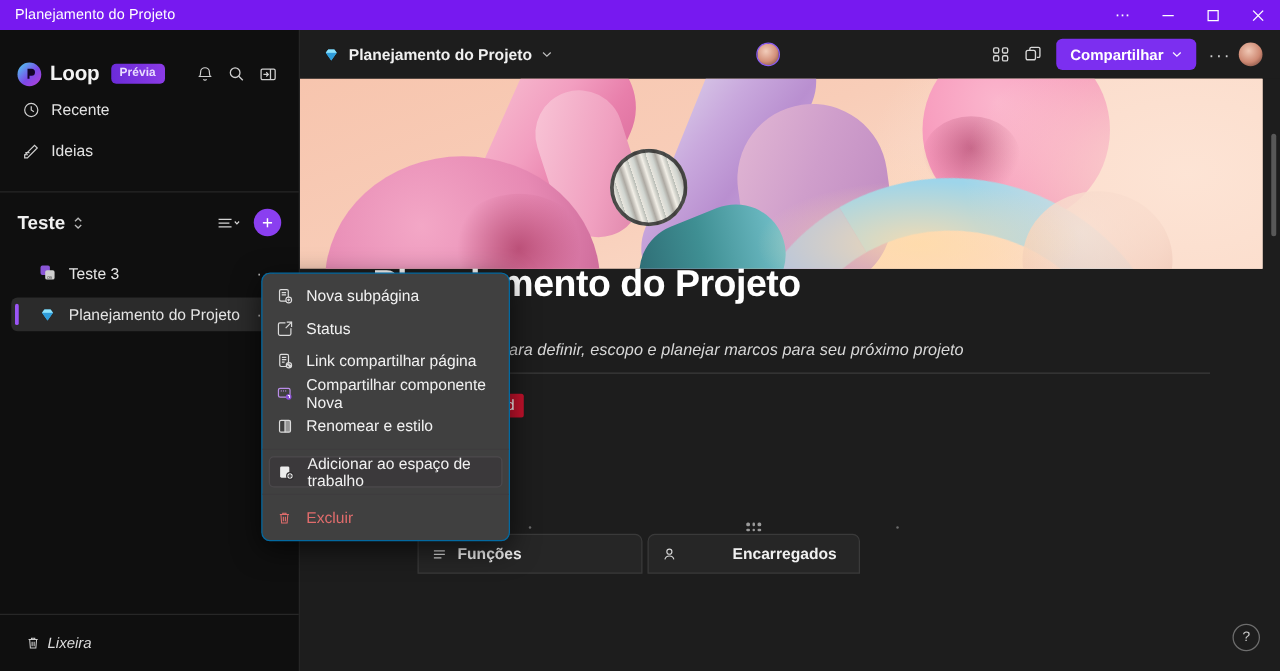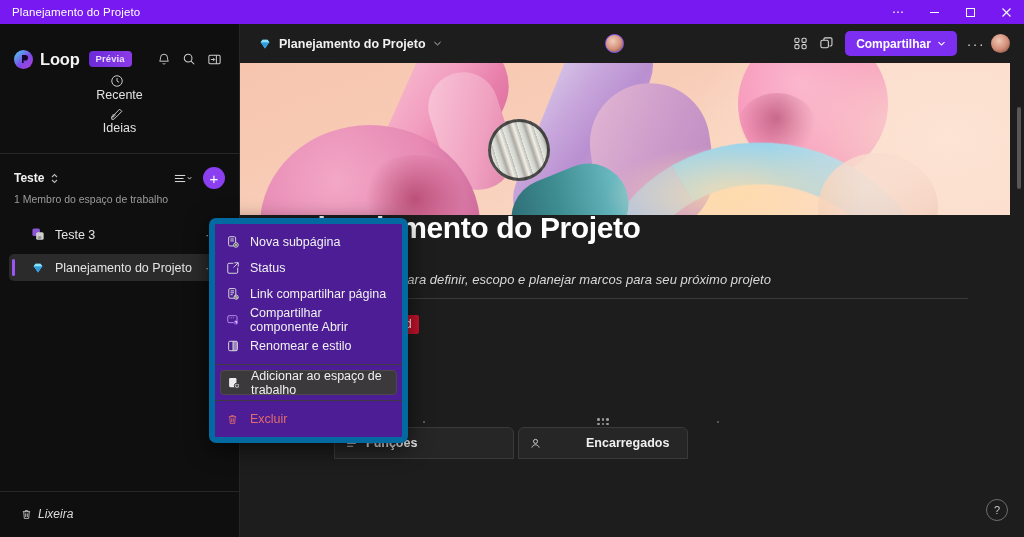--- a/index.html
+++ b/index.html
@@ -52,35 +52,35 @@
     color: #e9ddff; font-weight: 600; letter-spacing: .1px;
   }
   .brand-spacer { flex: 1; }
   .hdr-ico {
     width: 22px; height: 22px; display: flex; align-items: center;
     justify-content: center; color: #cfcfcf; margin-left: 3px;
   }
 
   .nav-item {
     display: flex; align-items: center; height: 28px; margin: 0 8px;
-    padding: 0 6px; border-radius: 5px; color: #e2e2e2; font-size: 12.5px; flex-direction: column;
+    padding: 0 6px; border-radius: 5px; color: #e2e2e2; font-size: 12.5px;
   }
   .nav-item:first-of-type { margin-top: 9px; }
   .nav-item + .nav-item { margin-top: 5px; }
   .nav-ico {
     width: 22px; display: flex; align-items: center; justify-content: center;
     color: #d0d0d0; margin-right: 5px;
   }
 
   .sb-divider { height: 1px; background: #272727; margin: 18px 0 0 0; }
 
   
   .ws-head { padding: 13px 14px 0 14px; }
   .ws-title-row { display: flex; align-items: center; }
-  .ws-name { font-size: 12px; font-weight: 700; color: #f0f0f0; }
+  .ws-name { font-size: 15px; font-weight: 700; color: #f0f0f0; }
   .ws-chev { margin-left: 6px; color: #b8b8b8; display:flex; align-items:center;}
   .ws-head-spacer { flex: 1; }
   .ws-list-ico { display: flex; align-items: center; color: #d4d4d4; margin-right: 10px; }
   .ws-add {
     width: 22px; height: 22px; border-radius: 50%; background: #8a3ff0;
     display: flex; align-items: center; justify-content: center; color: #fff;
     font-size: 15px; line-height: 1; font-weight: 300;
   }
   .ws-sub { font-size: 10.5px; color: #9b9b9b; margin-top: 4px; }
 
@@ -291,22 +291,22 @@
     background: transparent;
   }
   .scroll-thumb {
     position: absolute; right: 0; top: 0; width: 4px; height: 82px;
     border-radius: 3px; background: #585858;
   }
 
   
   .ctx {
     position: absolute; left: 209px; top: 218px; width: 199px;
-    background: #4c1d95; border-radius: 7px; padding: 5px 0 5px 0;
-    box-shadow: 0 6px 22px rgba(0,0,0,.62); border: 6px solid #0369a1;
+    background: #404040; border-radius: 7px; padding: 5px 0 5px 0;
+    box-shadow: 0 6px 22px rgba(0,0,0,.62); border: 1px solid #0369a1;
     z-index: 50;
   }
   .ctx-item {
     display: flex; align-items: center; height: 26px; margin: 0 5px;
     padding: 0 6px; border-radius: 4px; color: #f1f1f1; font-size: 12.5px;
   }
   .ctx-item.hl { background: #3b393b; border: 1px solid #4c494c; height: 25px; }
   .ctx-item.danger { color: #e06c6c; }
   .ctx-ico {
     width: 24px; display: flex; align-items: center; color: #dcdcdc; flex: none;
@@ -409,21 +409,20 @@
         <div class="ws-list-ico">
           <svg width="19" height="13" viewBox="0 0 22 13" fill="none" stroke="currentColor" stroke-width="1.2">
             <line x1="1" y1="3" x2="13" y2="3"></line>
               <line x1="1" y1="6.5" x2="11" y2="6.5"></line>
               <line x1="1" y1="10" x2="13" y2="10"></line>
             <path d="M16 5l2 2.2L20 5" stroke-width="1.1"></path>
           </svg>
         </div>
         <div class="ws-add">+</div>
       </div>
-      <div class="ws-sub">1 Membro do espaço de trabalho</div>
     </div>
 
     <div class="page-list">
       <div class="page-item">
         <div class="page-ico">
           <svg width="15" height="15" viewBox="0 0 16 16">
             <rect x="1.5" y="1.5" width="8" height="8" rx="1.6" fill="#8a56d6"></rect>
             <rect x="5.5" y="5.5" width="8" height="8" rx="1.6" fill="#cfcfcf"></rect>
             <text x="7.2" y="12.6" font-size="3.6" fill="#3a3a3a" font-family="Liberation Sans">09</text>
           </svg>
@@ -657,21 +656,21 @@
       <span class="ctx-ico">
         <svg width="14" height="14" viewBox="0 0 16 16" fill="none" stroke="#b98ce8" stroke-width="1.1">
           <rect x="2" y="3" width="10.6" height="8" rx="1.5"></rect>
           <circle cx="4.6" cy="5.4" r=".6" fill="#b98ce8" stroke="none"></circle>
             <circle cx="6.6" cy="5.4" r=".6" fill="#b98ce8" stroke="none"></circle>
             <circle cx="8.6" cy="5.4" r=".6" fill="#b98ce8" stroke="none"></circle>
           <circle cx="11.4" cy="10.8" r="2.6" fill="#8a4fd6" stroke="none"></circle>
           <path d="M10.6 9.6h1.6v2.3" stroke="#fff" stroke-width=".9"></path>
         </svg>
       </span>
-      <span>Compartilhar componente Abrir</span>
+      <span>Compartilhar componente Nova</span>
     </div>
     <div class="ctx-item">
       <span class="ctx-ico">
         <svg width="14" height="14" viewBox="0 0 16 16" fill="none" stroke="currentColor" stroke-width="1.1">
           <rect x="3" y="2.6" width="10" height="10.8" rx="1.4"></rect>
             <line x1="8" y1="2.6" x2="8" y2="13.4"></line>
           <path d="M8 2.6h3.6A1.4 1.4 0 0113 4v8a1.4 1.4 0 01-1.4 1.4H8z" fill="currentColor" opacity=".55" stroke="none"></path>
         </svg>
       </span>
       <span>Renomear e estilo</span>

